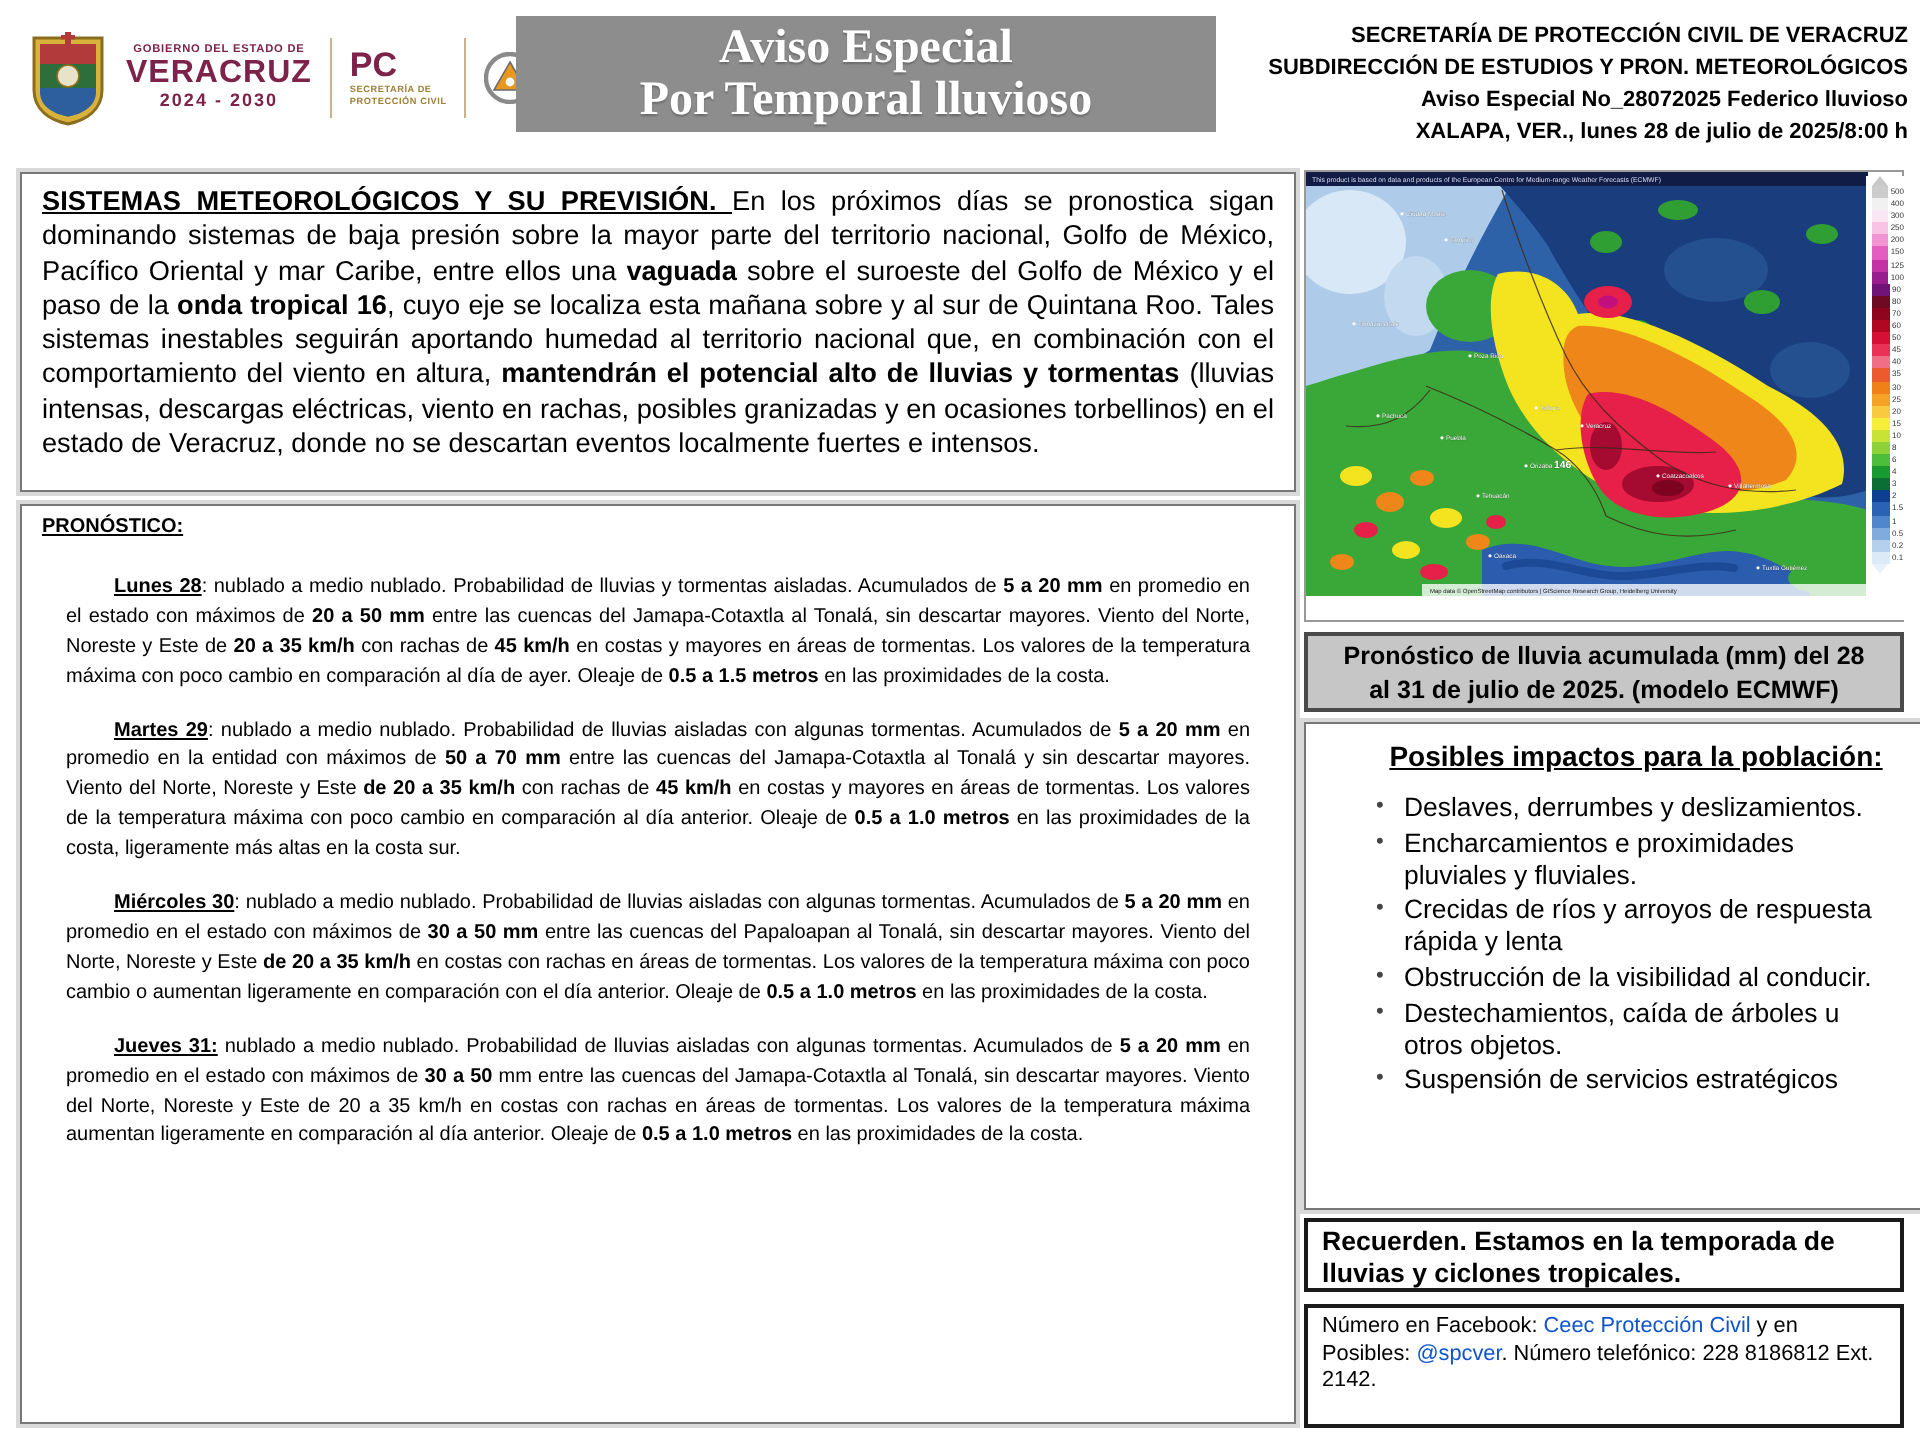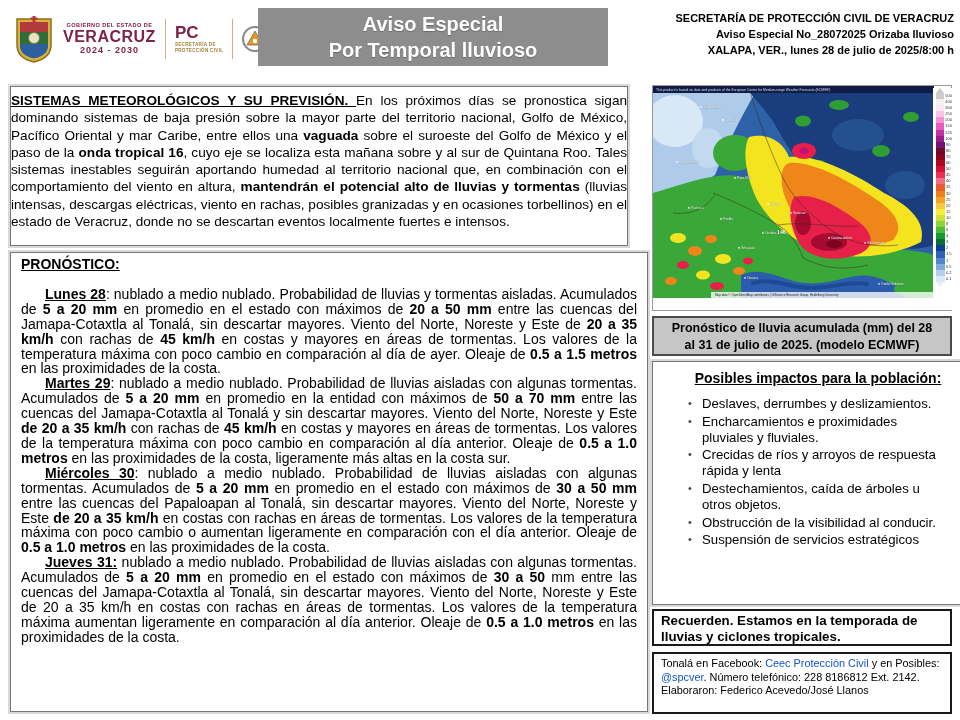--- a/index.html
+++ b/index.html
@@ -15,36 +15,36 @@
   .vdiv{width:1px;height:40px;background:#c9b38a;}
   .pc-block{line-height:1;text-align:left;}
   .pc-abbr{font-size:17px;font-weight:bold;color:#7d2248;}
   .pc-sub{font-size:4.6px;color:#a08038;font-weight:bold;margin-top:1.5px;letter-spacing:.3px;}
   .pcv{display:flex;align-items:center;gap:4px;}
   .pcv-text{line-height:1;}
   .pcv-small{font-size:4.8px;color:#b89b4e;font-weight:bold;letter-spacing:.3px;}
   .pcv-name{font-size:10.5px;color:#5a5a5a;font-weight:bold;letter-spacing:.4px;}
 
   .title-box{position:absolute;left:258px;top:8px;width:350px;height:58px;background:#8d8d8d;
-             color:#fff;font-weight:bold;font-size:20px;line-height:26px;text-align:center;
+             color:#fff;font-weight:bold;font-size:24px;line-height:26px;text-align:center;
              display:flex;flex-direction:column;justify-content:center;
-             text-shadow:0 1px 1px rgba(0,0,0,.25);}
+             text-shadow:0 1px 1px rgba(0,0,0,.25);font-family:Liberation Serif, serif;}
   .org-block{position:absolute;left:582px;top:10px;width:372px;text-align:right;
              font-weight:bold;font-size:11px;line-height:16px;}
 
   
   .frame{position:absolute;background:#fff;border:1px solid #777;outline:2px solid #d9d9d9;}
 
   
-  .box-sistemas{left:10px;top:86px;width:616px;height:148px;padding:5px 0;
+  .box-sistemas{left:10px;top:86px;width:616px;height:148px;padding:5px 10px;
                 font-size:13.6px;line-height:17.3px;text-align:justify;overflow:hidden;}
   .box-pron{left:10px;top:252px;width:616px;height:450px;padding:4px 10px;
-            font-size:14px;line-height:14.9px;text-align:justify;overflow:hidden;}
+            font-size:10px;line-height:14.9px;text-align:justify;overflow:hidden;}
   .pron-head{font-weight:bold;text-decoration:underline;margin-bottom:15px;}
-  .box-pron p{margin:0;text-indent:24px;}
+  .box-pron p{margin:12px;text-indent:24px;}
   .b{font-weight:bold;}
   .u{text-decoration:underline;}
   .lnk{color:#1155cc;}
 
   
   .map-box{position:absolute;left:652px;top:85px;width:300px;height:226px;background:#fff;
            border:1px solid #999;box-sizing:border-box;}
   .map-svg{position:absolute;left:0;top:0;}
   .colorbar{position:absolute;left:280px;top:2px;width:19px;height:222px;background:#fff;}
   .cb-cap{width:0;height:0;margin-left:3px;border-left:4.5px solid transparent;border-right:4.5px solid transparent;}
@@ -111,21 +111,22 @@
   </div>
 </div>
 
 <div class="title-box">
   <div>Aviso Especial</div>
   <div>Por Temporal lluvioso</div>
 </div>
 
 <div class="org-block">
   <div>SECRETARÍA DE PROTECCIÓN CIVIL DE VERACRUZ</div>
-  <div>Aviso Especial No_28072025 Orizaba lluvioso</div>
+  <div>SUBDIRECCIÓN DE ESTUDIOS Y PRON. METEOROLÓGICOS</div>
+  <div>Aviso Especial No_28072025 Federico lluvioso</div>
   <div>XALAPA, VER.,  lunes 28 de julio de 2025/8:00 h</div>
 </div>
 
 <div class="frame box-sistemas">
   <p style="margin:0"><span class="b u">SISTEMAS METEOROLÓGICOS Y SU PREVISIÓN. </span><span>En los próximos días se pronostica sigan dominando sistemas de baja presión sobre la mayor parte del territorio nacional, Golfo de México, Pacífico Oriental y mar Caribe, entre ellos una </span><span class="b">vaguada</span><span> sobre el suroeste del Golfo de México y el paso de la </span><span class="b">onda tropical 16</span><span>, cuyo eje se localiza esta mañana sobre y al sur de Quintana Roo. Tales sistemas inestables seguirán aportando humedad al territorio nacional que, en combinación con el comportamiento del viento en altura, </span><span class="b">mantendrán el potencial alto de lluvias y tormentas</span><span> (lluvias intensas, descargas eléctricas, viento en rachas, posibles granizadas y en ocasiones torbellinos) en el estado de Veracruz, donde no se descartan eventos localmente fuertes e intensos.</span></p>
 </div>
 
 <div class="frame box-pron">
   <div class="pron-head">PRONÓSTICO:</div>
   <p><span class="b u">Lunes 28</span><span>: nublado a medio nublado. Probabilidad de lluvias y tormentas aisladas. Acumulados de </span><span class="b">5 a 20 mm</span><span> en promedio en el estado con máximos de </span><span class="b">20 a 50 mm</span><span> entre las cuencas del Jamapa-Cotaxtla al Tonalá, sin descartar mayores. Viento del Norte, Noreste y Este de </span><span class="b">20 a 35 km/h</span><span> con rachas de </span><span class="b">45 km/h</span><span> en costas y mayores en áreas de tormentas. Los valores de la temperatura máxima con poco cambio en comparación al día de ayer. Oleaje de </span><span class="b">0.5 a 1.5 metros</span><span> en las proximidades de la costa.</span></p>
@@ -369,24 +370,23 @@
   <div>Pronóstico de lluvia  acumulada (mm) del 28</div>
   <div>al 31 de julio   de 2025. (modelo ECMWF)</div>
 </div>
 
 <div class="frame impacts-box">
   <div class="impacts-title">Posibles impactos para la población:</div>
   <ul class="impacts-list">
     <li>Deslaves, derrumbes y deslizamientos.</li>
     <li>Encharcamientos e proximidades pluviales y fluviales.</li>
     <li>Crecidas de ríos y arroyos de respuesta rápida y lenta</li>
+    <li>Obstrucción de la visibilidad al conducir.</li>
     <li>Destechamientos, caída de árboles u otros objetos.</li>
-    <li>Obstrucción de la visibilidad al conducir.</li>
     <li>Suspensión de servicios estratégicos</li>
   </ul>
 </div>
 
 <div class="recuerden-box">Recuerden. Estamos  en la temporada de lluvias y ciclones tropicales.</div>
 
 <div class="footer-box">
-  <p><span>Tonalá en Facebook: </span><span class="lnk">Ceec Protección Civil</span><span>  y en Posibles: </span><span class="lnk">@spcver</span><span>. Número telefónico:  228 8186812 Ext. 2142.</span></p>
-  <p>Elaboraron: Federico Acevedo/José Llanos</p>
+  <p><span>Número en Facebook: </span><span class="lnk">Ceec Protección Civil</span><span>  y en Posibles: </span><span class="lnk">@spcver</span><span>. Número telefónico:  228 8186812 Ext. 2142.</span></p>
 </div>
 
 </body></html>

